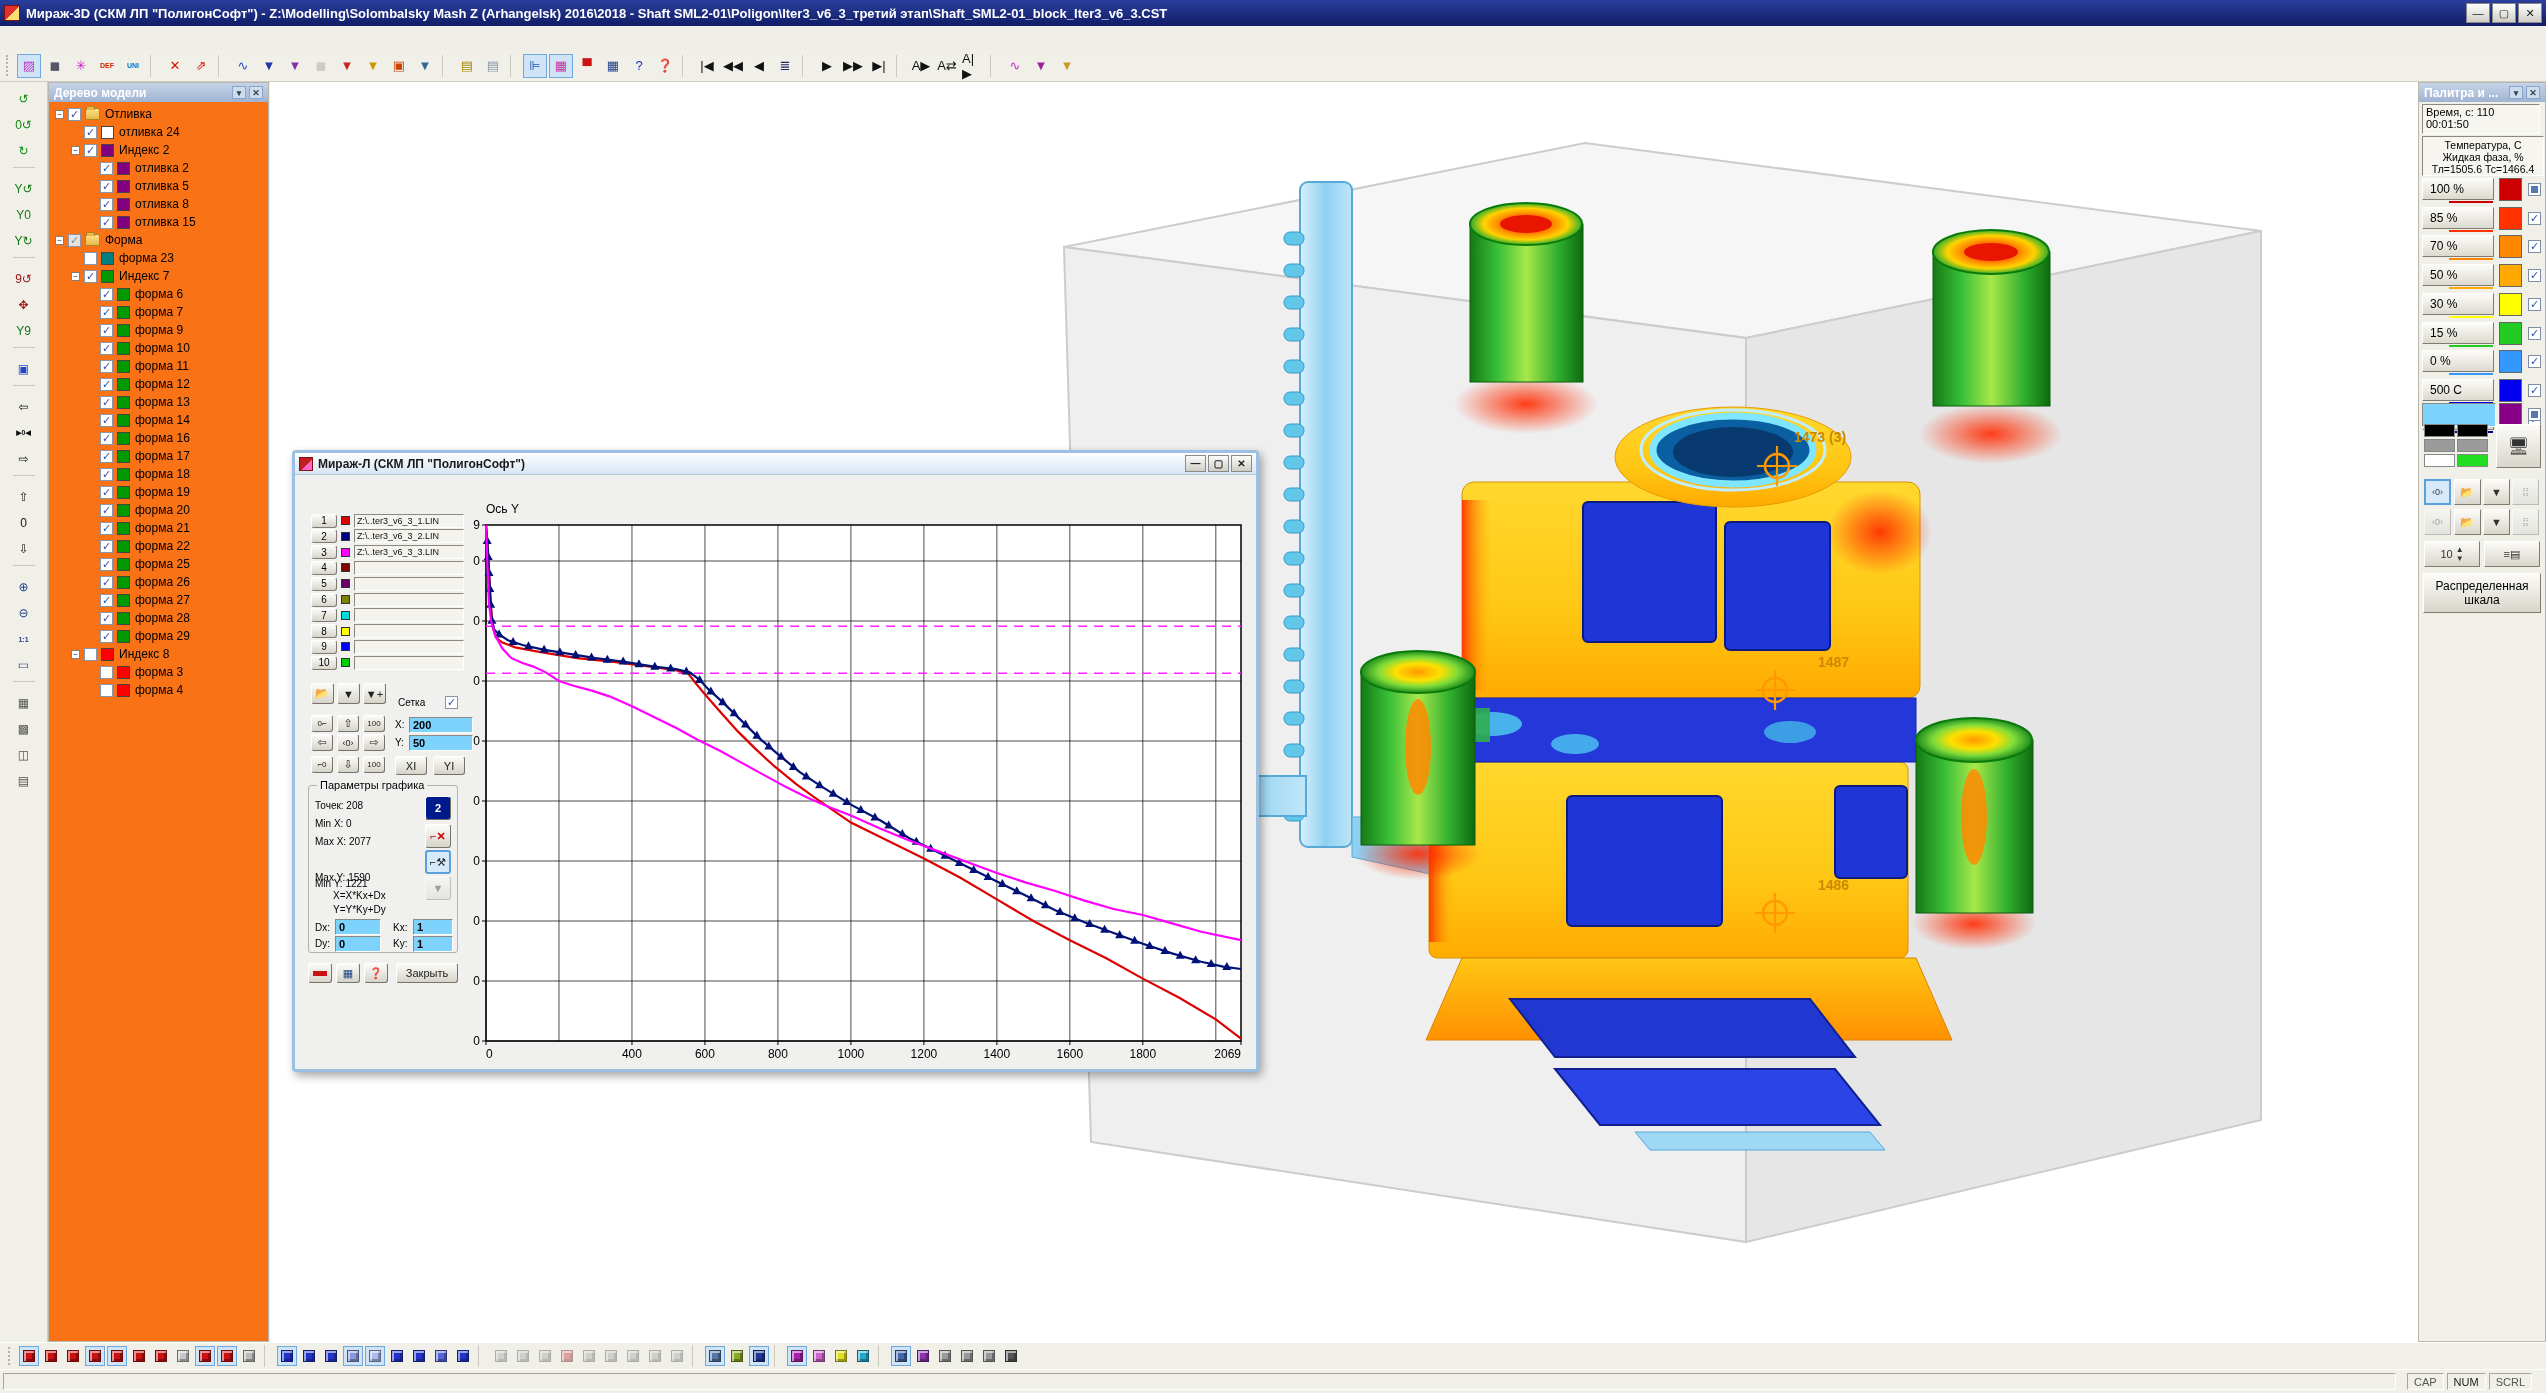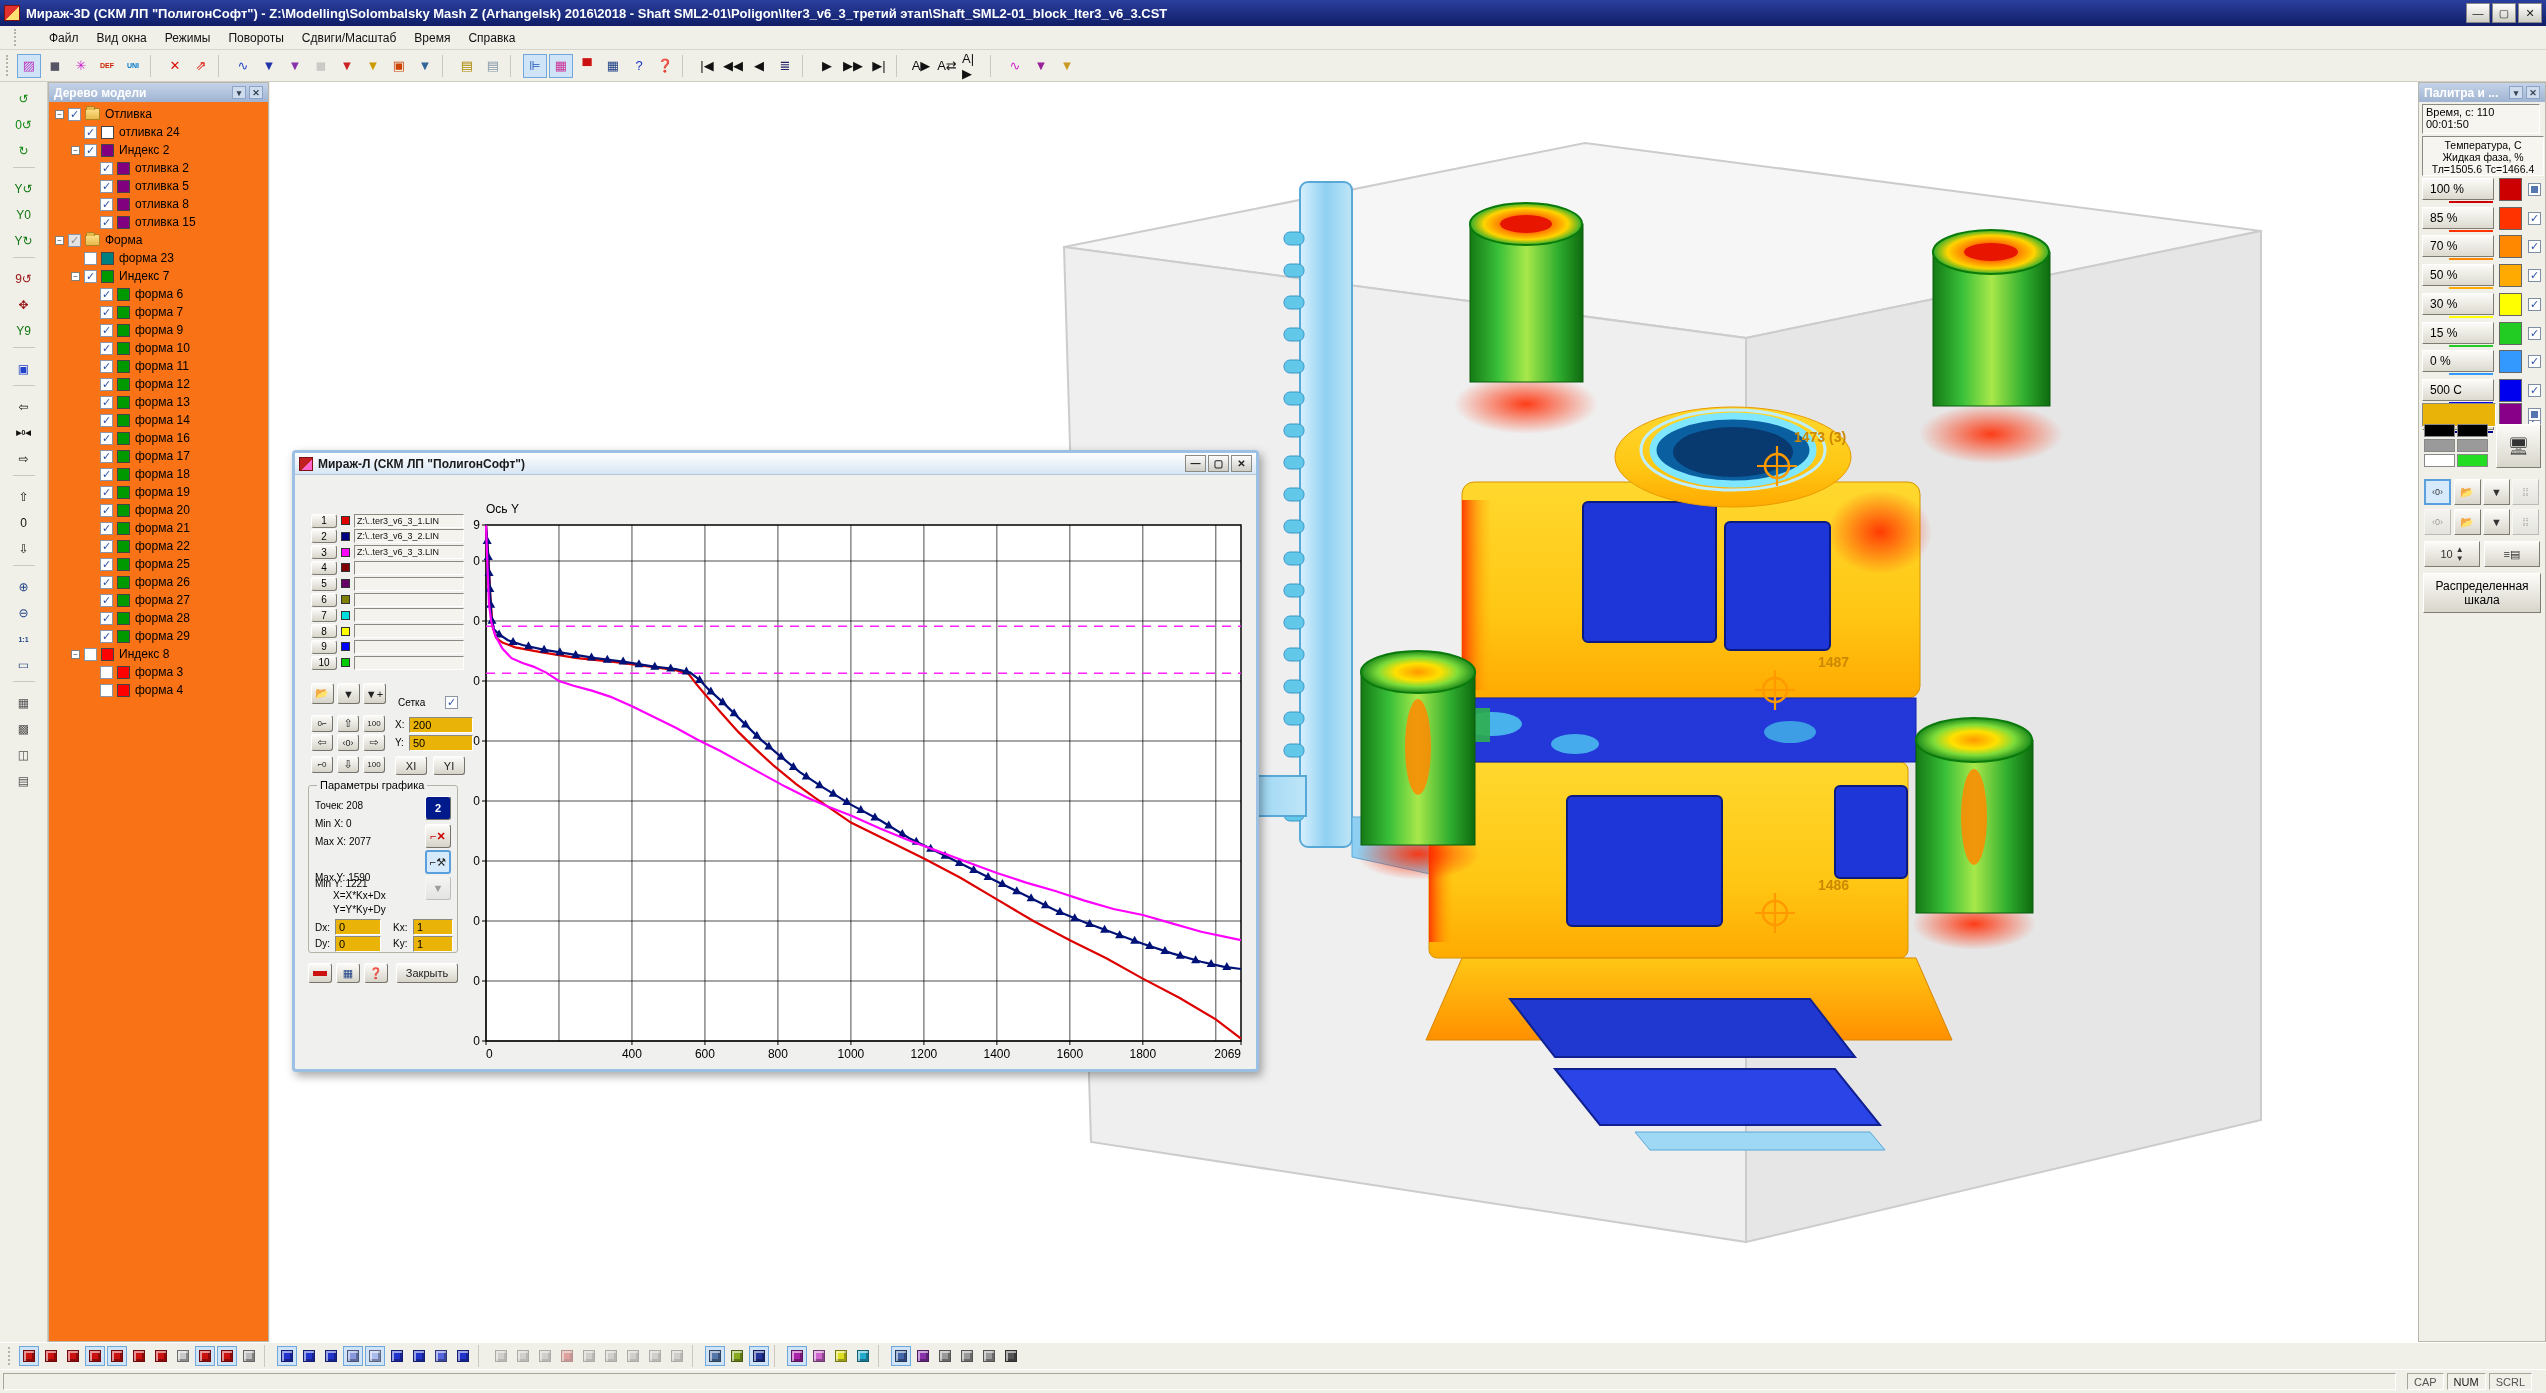--- a/index.html
+++ b/index.html
@@ -76,22 +76,22 @@
   .legbtn{width:26px;height:14px;background:linear-gradient(#fcfbf8,#d8d6cb);border:1px solid;
     border-color:#fff #7e7c72 #7e7c72 #fff;border-radius:3px;font-size:10px;display:flex;align-items:center;justify-content:center;}
   .legsw{width:9px;height:9px;border:1px solid #333;margin-left:4px;}
   .legfield{width:110px;height:14px;margin-left:4px;background:#f4f3ee;border:1px solid;
     border-color:#8c8a80 #fff #fff #8c8a80;font-size:9px;color:#111;display:flex;align-items:center;padding-left:2px;white-space:nowrap;overflow:hidden;}
   .cwbtn{position:absolute;background:linear-gradient(#fcfbf8,#d6d4c9);border:1px solid;border-color:#fff #74726a #74726a #fff;
     border-radius:3px;display:flex;align-items:center;justify-content:center;font-size:11px;color:#222;}
   .cwbtn.hl{border:2px solid #5aa0dc;background:#d6eafc;}
   .cwbtn.disabled{opacity:.4;filter:grayscale(1);}
   .cwlabel{position:absolute;font-size:10px;color:#000;white-space:nowrap;}
-  .cwinput{position:absolute;height:16px;background:#eab308;border:1px solid;border-color:#8c8a80 #fff #fff #8c8a80;
-    font-size:11px;padding:0 3px;color:#000;}
+  .cwinput{position:absolute;height:16px;background:#7dd3fc;border:1px solid;border-color:#8c8a80 #fff #fff #8c8a80;
+    font-size:11px;padding:0 3px;color:#000;font-weight:bold;}
   #cw-group{position:absolute;left:13px;top:310px;width:150px;height:168px;border:1px solid #b5b3a8;border-radius:3px;}
   #cw-group .gtitle{position:absolute;left:8px;top:-7px;background:#f0f0ee;padding:0 3px;font-size:11px;}
   #chartsvg{position:absolute;left:0;top:22px;}
   .statusbar{position:absolute;left:0;top:1369px;width:2546px;height:24px;background:#f0efe8;border-top:1px solid #fff;
     display:flex;align-items:center;font-size:11px;color:#555;}
   .sb-inset{border:1px solid;border-color:#a8a69a #fff #fff #a8a69a;height:17px;display:flex;align-items:center;padding:0 6px;margin-left:3px;}
   #bottombar{position:absolute;left:0;top:1342px;width:2546px;height:27px;background:#f0efe8;border-top:1px solid #fff;
     display:flex;align-items:center;padding-left:8px;}
   .cubei{width:20px;height:20px;margin:0 1px;border:1px solid transparent;display:flex;align-items:center;justify-content:center;}
   .cubei.pressed{border:1px solid #6ea8dc;background:#cfe4f7;}
@@ -104,30 +104,20 @@
 <div id="screen">
 
   <div id="titlebar">
     <span class="appicon"></span>
     <span class="ttext">Мираж-3D (СКМ ЛП "ПолигонСофт") - Z:\Modelling\Solombalsky Mash Z (Arhangelsk) 2016\2018 - Shaft SML2-01\Poligon\Iter3_v6_3_третий этап\Shaft_SML2-01_block_Iter3_v6_3.CST</span>
     <span class="winbtn">—</span>
     <span class="winbtn">▢</span>
     <span class="winbtn">✕</span>
   </div>
 
-  <div id="menubar">
-      <span class="grip"></span>
-      <span>Файл</span>
-      <span>Вид окна</span>
-      <span>Режимы</span>
-      <span>Повороты</span>
-      <span>Сдвиги/Масштаб</span>
-      <span>Время</span>
-      <span>Справка</span>
-    </div>
 
   <div id="toolbar">
       <span class="grip"></span>
       <span class="tbi pressed">
         <span style="color: rgb(187, 51, 187);">▨</span>
       </span>
       <span class="tbi">
         <span style="color: rgb(85, 85, 102);">◼</span>
       </span>
       <span class="tbi">

